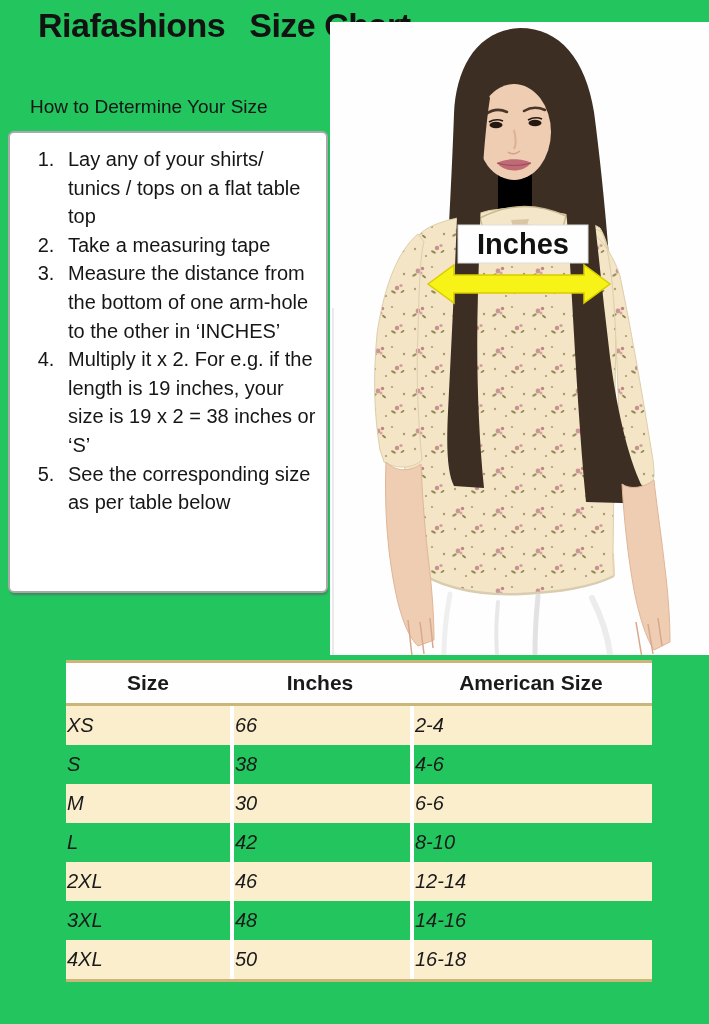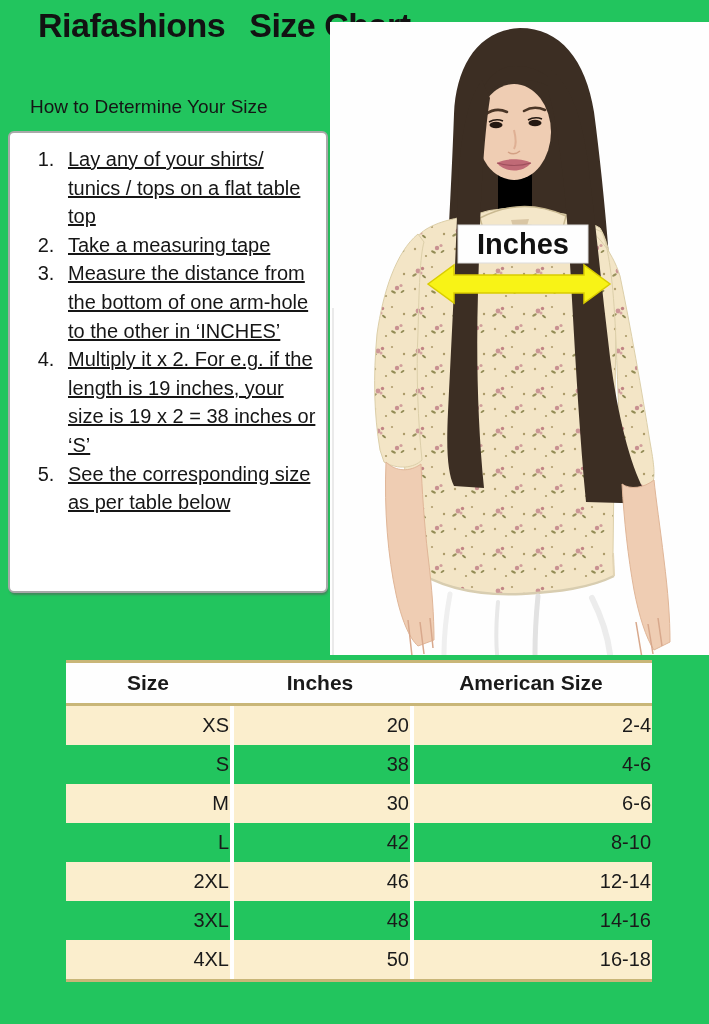--- a/index.html
+++ b/index.html
@@ -17,33 +17,33 @@
   }
   .steps-box{
     position:absolute;left:8px;top:131px;width:316px;height:458px;
     background:#ffffff;border:2px solid #a9a9a9;border-radius:6px;
     box-shadow:1px 3px 2px -1px rgba(90,90,90,.55);
   }
   .steps-box ol{
     margin:12px 0 0 0;padding:0 10px 0 50px;
     font-size:20px;line-height:1.43;color:#161616;
   }
-  .steps-box li{padding-left:8px;text-decoration:underline;}
+  .steps-box li{padding-left:8px;}
   .photo{position:absolute;left:330px;top:22px;width:379px;height:633px;}
   .size-table{
     position:absolute;left:66px;top:660px;width:586px;
     border-collapse:separate;border-spacing:0;table-layout:fixed;
     border-top:3px solid #c9b678;border-bottom:3px solid #c9b678;
     font-size:20px;color:#1a1a1a;
   }
   .size-table th{
     height:38px;font-size:21px;font-weight:bold;text-align:center;
     border-bottom:3px solid #c9b678;background:#fefefe;vertical-align:middle;
   }
-  .size-table td{height:37px;text-align:right;vertical-align:middle;}
+  .size-table td{height:37px;text-align:left;vertical-align:middle;font-style:italic;}
   .size-table tbody tr:nth-child(odd) td{background:#fbeecd;}
   .size-table td + td{border-left:4px solid #ffffff;}
 </style>
 </head>
 <body>
 
 <div class="page">
 
   <header class="title">
     <span>Riafashions</span>
@@ -147,21 +147,21 @@
     <thead>
       <tr>
         <th>Size</th>
         <th>Inches</th>
         <th>American Size</th>
       </tr>
     </thead>
     <tbody>
       <tr>
         <td>XS</td>
-        <td>20</td>
+        <td>66</td>
         <td>2-4</td>
       </tr>
       <tr>
         <td>S</td>
         <td>38</td>
         <td>4-6</td>
       </tr>
       <tr>
         <td>M</td>
         <td>30</td>

